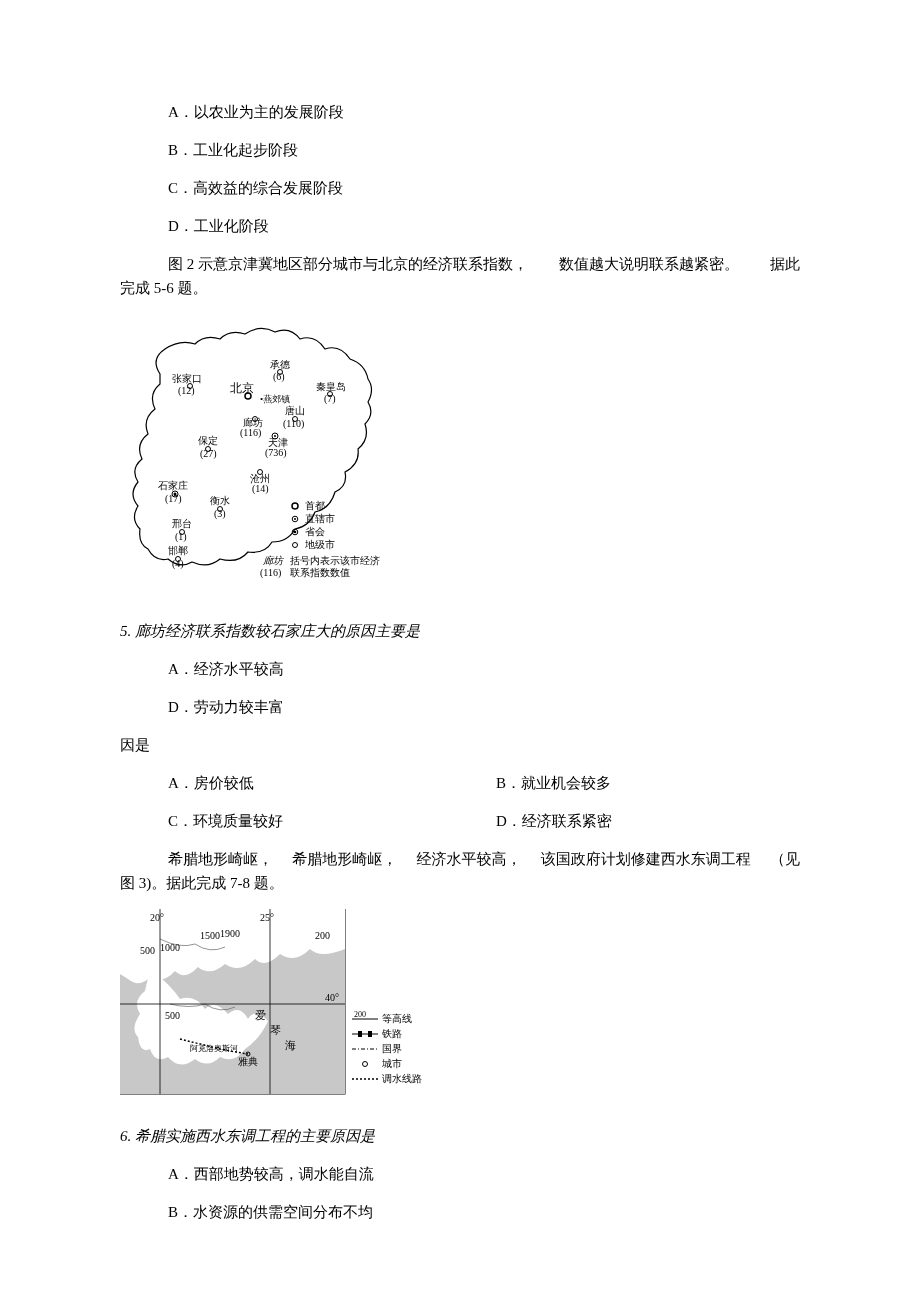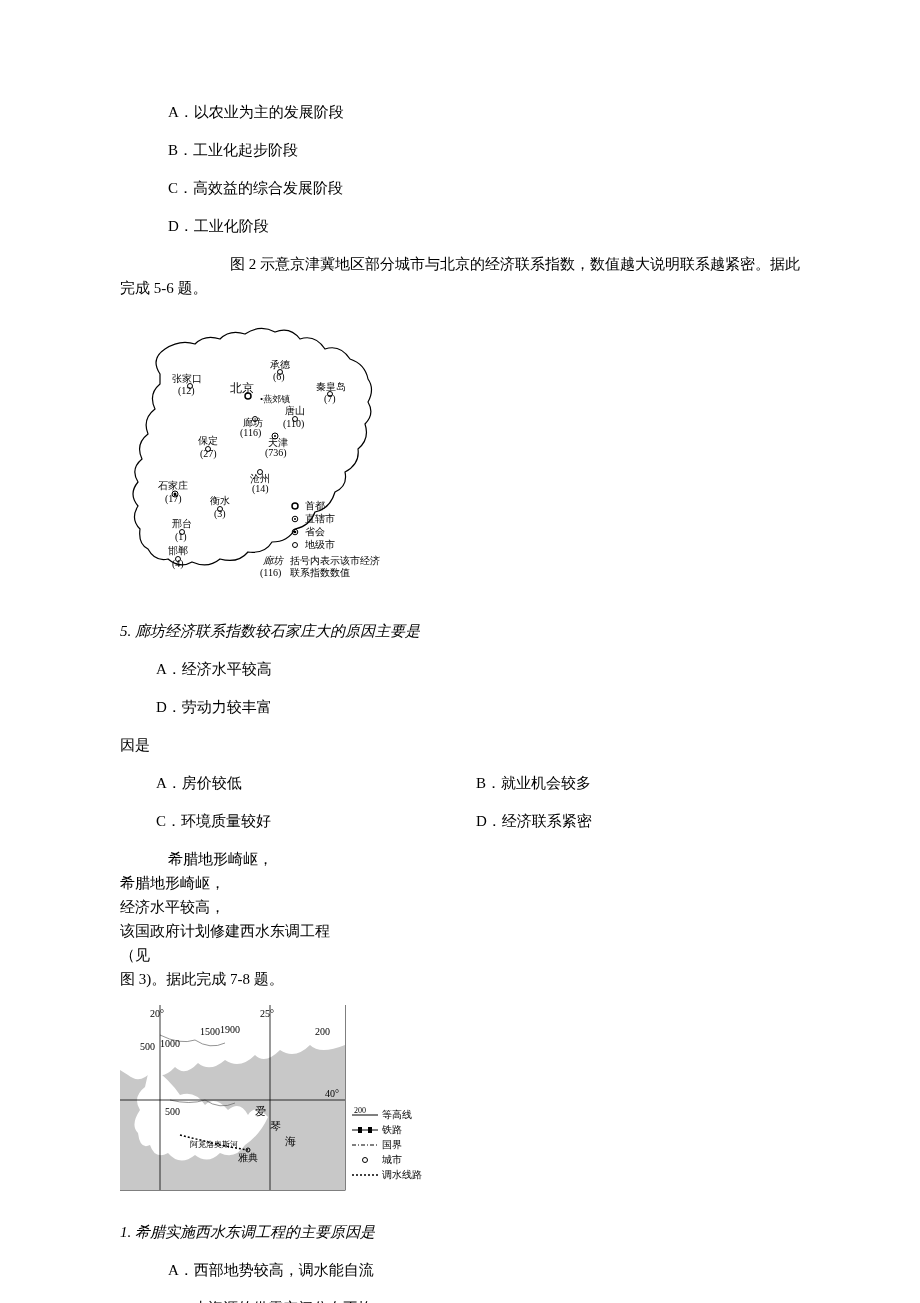--- a/index.html
+++ b/index.html
@@ -32,22 +32,23 @@
     .question-stem {
       margin-bottom: 14px;
       margin-top: 25px;
       font-style: italic;
     }
     .question-stem-wrap {
       margin-bottom: 14px;
     }
     .two-col-options {
       display: flex;
-      margin-left: 36px;
-      margin-bottom: 14px;
+      margin-left: 48px;
+      margin-bottom: 14px;
+      gap: 8px;
     }
     .two-col-options .col-left {
       width: 320px;
     }
     .two-col-options .col-right {
       flex: 1;
     }
     .figure-block {
       margin: 14px 0 14px 0px;
     }
@@ -82,21 +83,21 @@
 <body>
 
 <div class="option-block">
   <div class="option-line">A．以农业为主的发展阶段</div>
   <div class="option-line">B．工业化起步阶段</div>
   <div class="option-line">C．高效益的综合发展阶段</div>
   <div class="option-line">D．工业化阶段</div>
 </div>
 
 <div class="intro-paragraph-wrap">
-  <div style="display:flex; justify-content:flex-end;">
+  <div style="display:flex; justify-content:space-between;">
     <span class="intro-first-line">图 2 示意京津冀地区部分城市与北京的经济联系指数，</span>
     <span>数值越大说明联系越紧密。</span>
     <span>据此</span>
   </div>
   <div>完成 5-6 题。</div>
 </div>
 
 <div class="figure-block">
   <div class="map-figure">
     <svg viewBox="0 0 280 280">
@@ -193,21 +194,21 @@
 <div class="two-col-options">
   <div class="col-left">A．房价较低</div>
   <div class="col-right">B．就业机会较多</div>
 </div>
 <div class="two-col-options">
   <div class="col-left">C．环境质量较好</div>
   <div class="col-right">D．经济联系紧密</div>
 </div>
 
 <div class="intro-paragraph-wrap">
-  <div style="display:flex; justify-content:space-between;flex-direction:column;">
+  <div style="display:flex; justify-content:space-between;">
     <span class="intro-first-line">希腊地形崎岖，</span>
     <span>希腊地形崎岖，</span>
     <span>经济水平较高，</span>
     <span>该国政府计划修建西水东调工程</span>
     <span>（见</span>
   </div>
   <div>图 3)。据此完成   7-8 题。</div>
 </div>
 
 <div class="figure-block">
@@ -264,17 +265,17 @@
         <circle cx="245" cy="155" r="2.5" fill="none" stroke="#000"></circle>
         <text x="262" y="158">城市</text>
 
         <line x1="232" y1="170" x2="258" y2="170" stroke="#000" stroke-dasharray="2,2" stroke-width="1.5"></line>
         <text x="262" y="173">调水线路</text>
       </g>
     </svg>
   </div>
 </div>
 
-<div class="question-stem">1. 希腊实施西水东调工程的主要原因是</div>
+<div class="question-stem">6. 希腊实施西水东调工程的主要原因是</div>
 <div class="option-block">
   <div class="option-line">A．西部地势较高，调水能自流</div>
   <div class="option-line">B．水资源的供需空间分布不均</div>
 </div>
 
 </body></html>

